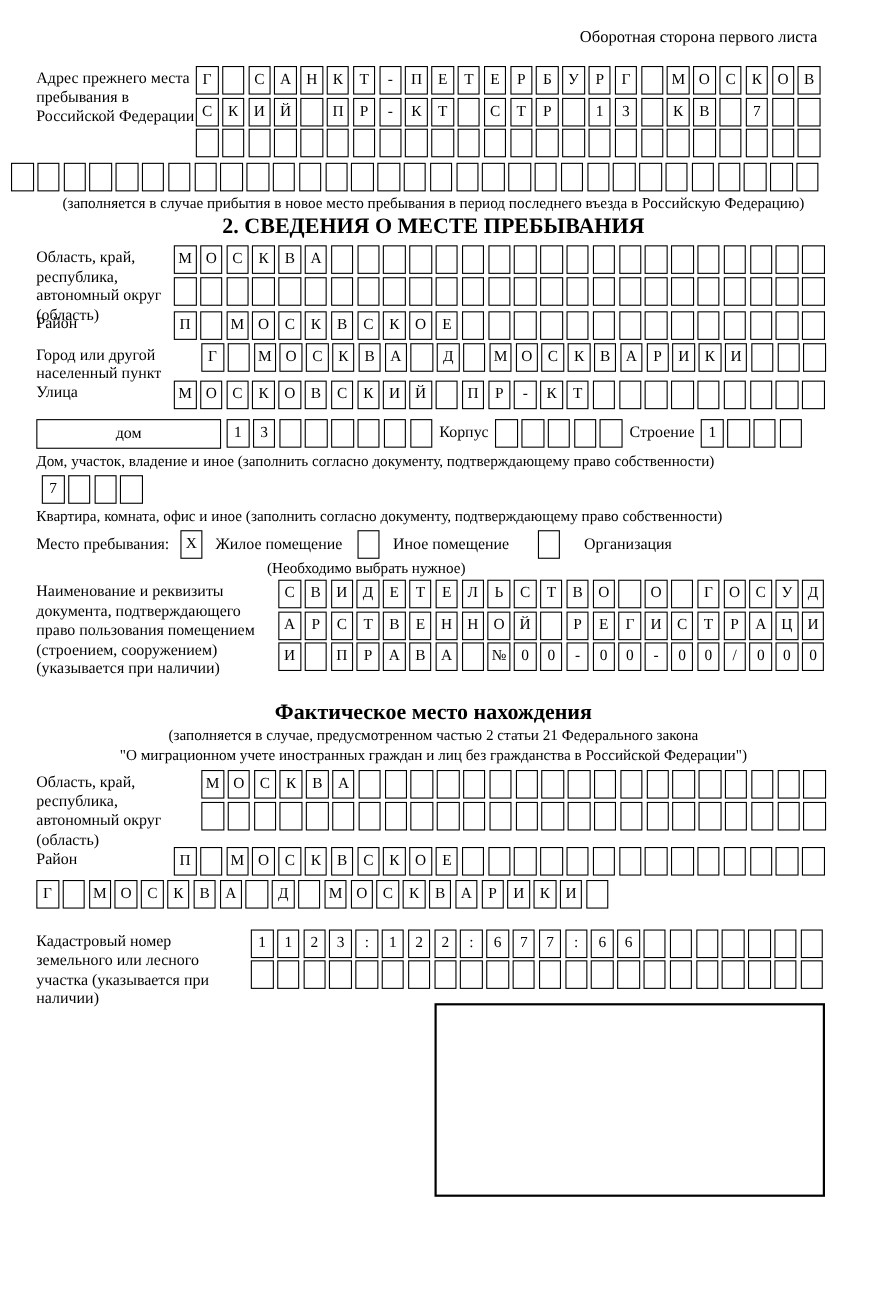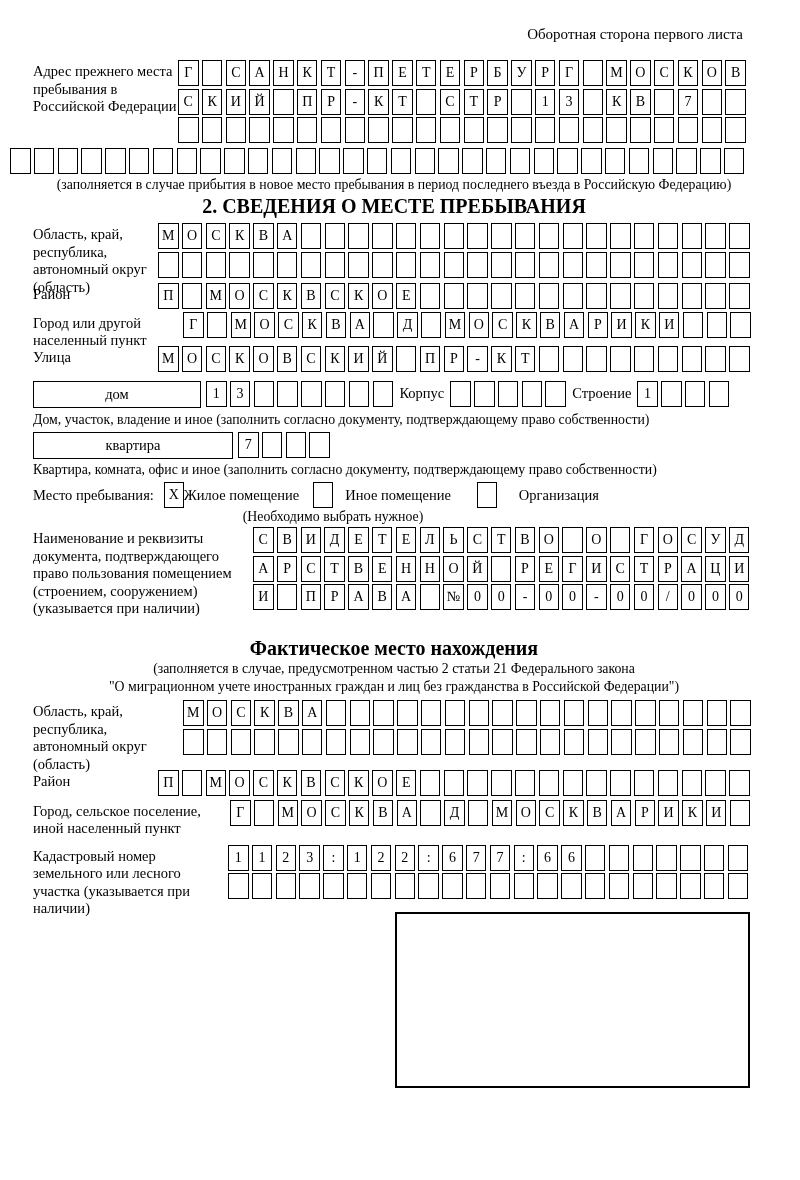--- a/index.html
+++ b/index.html
@@ -83,29 +83,28 @@
     <div class="boxfield" style="width:168px;">дом</div>
     <div class="cellrow" style="margin-left:5px;"><span class="cell">1</span><span class="cell">3</span><span class="cell"></span><span class="cell"></span><span class="cell"></span><span class="cell"></span><span class="cell"></span><span class="cell"></span></div>
     <div class="inline-lbl">Корпус</div>
     <div class="cellrow"><span class="cell"></span><span class="cell"></span><span class="cell"></span><span class="cell"></span><span class="cell"></span></div>
     <div class="inline-lbl">Строение</div>
     <div class="cellrow"><span class="cell">1</span><span class="cell"></span><span class="cell"></span><span class="cell"></span></div>
   </div>
   <div class="caption" style="margin-top:1px;">Дом, участок, владение и иное (заполнить согласно документу, подтверждающему право собственности)</div>
 
   <div class="hrow" style="margin-top:3px;">
-    <div class="boxfield" style="width:200px;">квартира</div>
     <div class="cellrow" style="margin-left:5px;"><span class="cell">7</span><span class="cell"></span><span class="cell"></span><span class="cell"></span></div>
   </div>
   <div class="caption" style="margin-top:1px;">Квартира, комната, офис и иное (заполнить согласно документу, подтверждающему право собственности)</div>
 
   <div class="stay" style="margin-top:3px;">
     <span>Место пребывания:</span>
     <span class="chk" style="margin-left:10px;">X</span>
-    <span style="margin-left:0;">Жилое помещение</span>
+    <span style="margin-left:12px;">Жилое помещение</span>
     <span class="chk" style="margin-left:14px;"></span>
     <span style="margin-left:12px;">Иное помещение</span>
     <span class="chk" style="margin-left:26px;"></span>
     <span style="margin-left:22px;">Организация</span>
   </div>
   <div class="caption" style="width:600px; text-align:center;">(Необходимо выбрать нужное)</div>
 
   <div class="field" style="height:85px; margin-top:1px;">
     <div class="flabel w220">Наименование и реквизиты документа, подтверждающего право пользования помещением (строением, сооружением) (указывается при наличии)</div>
     <div>
@@ -126,21 +125,20 @@
       <div class="cellrow"><span class="cell"></span><span class="cell"></span><span class="cell"></span><span class="cell"></span><span class="cell"></span><span class="cell"></span><span class="cell"></span><span class="cell"></span><span class="cell"></span><span class="cell"></span><span class="cell"></span><span class="cell"></span><span class="cell"></span><span class="cell"></span><span class="cell"></span><span class="cell"></span><span class="cell"></span><span class="cell"></span><span class="cell"></span><span class="cell"></span><span class="cell"></span><span class="cell"></span><span class="cell"></span><span class="cell"></span></div>
     </div>
   </div>
 
   <div class="field">
     <div class="flabel w125">Район</div>
     <div class="cellrow"><span class="cell">П</span><span class="cell"></span><span class="cell">М</span><span class="cell">О</span><span class="cell">С</span><span class="cell">К</span><span class="cell">В</span><span class="cell">С</span><span class="cell">К</span><span class="cell">О</span><span class="cell">Е</span><span class="cell"></span><span class="cell"></span><span class="cell"></span><span class="cell"></span><span class="cell"></span><span class="cell"></span><span class="cell"></span><span class="cell"></span><span class="cell"></span><span class="cell"></span><span class="cell"></span><span class="cell"></span><span class="cell"></span><span class="cell"></span></div>
   </div>
 
   <div class="field" style="height:35px; margin-top:1px;">
-    <div class="flabel w197">Город, сельское поселение, иной населенный пункт</div>
     <div class="cellrow"><span class="cell">Г</span><span class="cell"></span><span class="cell">М</span><span class="cell">О</span><span class="cell">С</span><span class="cell">К</span><span class="cell">В</span><span class="cell">А</span><span class="cell"></span><span class="cell">Д</span><span class="cell"></span><span class="cell">М</span><span class="cell">О</span><span class="cell">С</span><span class="cell">К</span><span class="cell">В</span><span class="cell">А</span><span class="cell">Р</span><span class="cell">И</span><span class="cell">К</span><span class="cell">И</span><span class="cell"></span></div>
   </div>
 
   <div class="field" style="height:57px; margin-top:10px;">
     <div class="flabel w195">Кадастровый номер земельного или лесного участка (указывается при наличии)</div>
     <div>
       <div class="cellrow"><span class="cell">1</span><span class="cell">1</span><span class="cell">2</span><span class="cell">3</span><span class="cell">:</span><span class="cell">1</span><span class="cell">2</span><span class="cell">2</span><span class="cell">:</span><span class="cell">6</span><span class="cell">7</span><span class="cell">7</span><span class="cell">:</span><span class="cell">6</span><span class="cell">6</span><span class="cell"></span><span class="cell"></span><span class="cell"></span><span class="cell"></span><span class="cell"></span><span class="cell"></span><span class="cell"></span></div>
       <div class="cellrow"><span class="cell"></span><span class="cell"></span><span class="cell"></span><span class="cell"></span><span class="cell"></span><span class="cell"></span><span class="cell"></span><span class="cell"></span><span class="cell"></span><span class="cell"></span><span class="cell"></span><span class="cell"></span><span class="cell"></span><span class="cell"></span><span class="cell"></span><span class="cell"></span><span class="cell"></span><span class="cell"></span><span class="cell"></span><span class="cell"></span><span class="cell"></span><span class="cell"></span></div>
     </div>
   </div>

